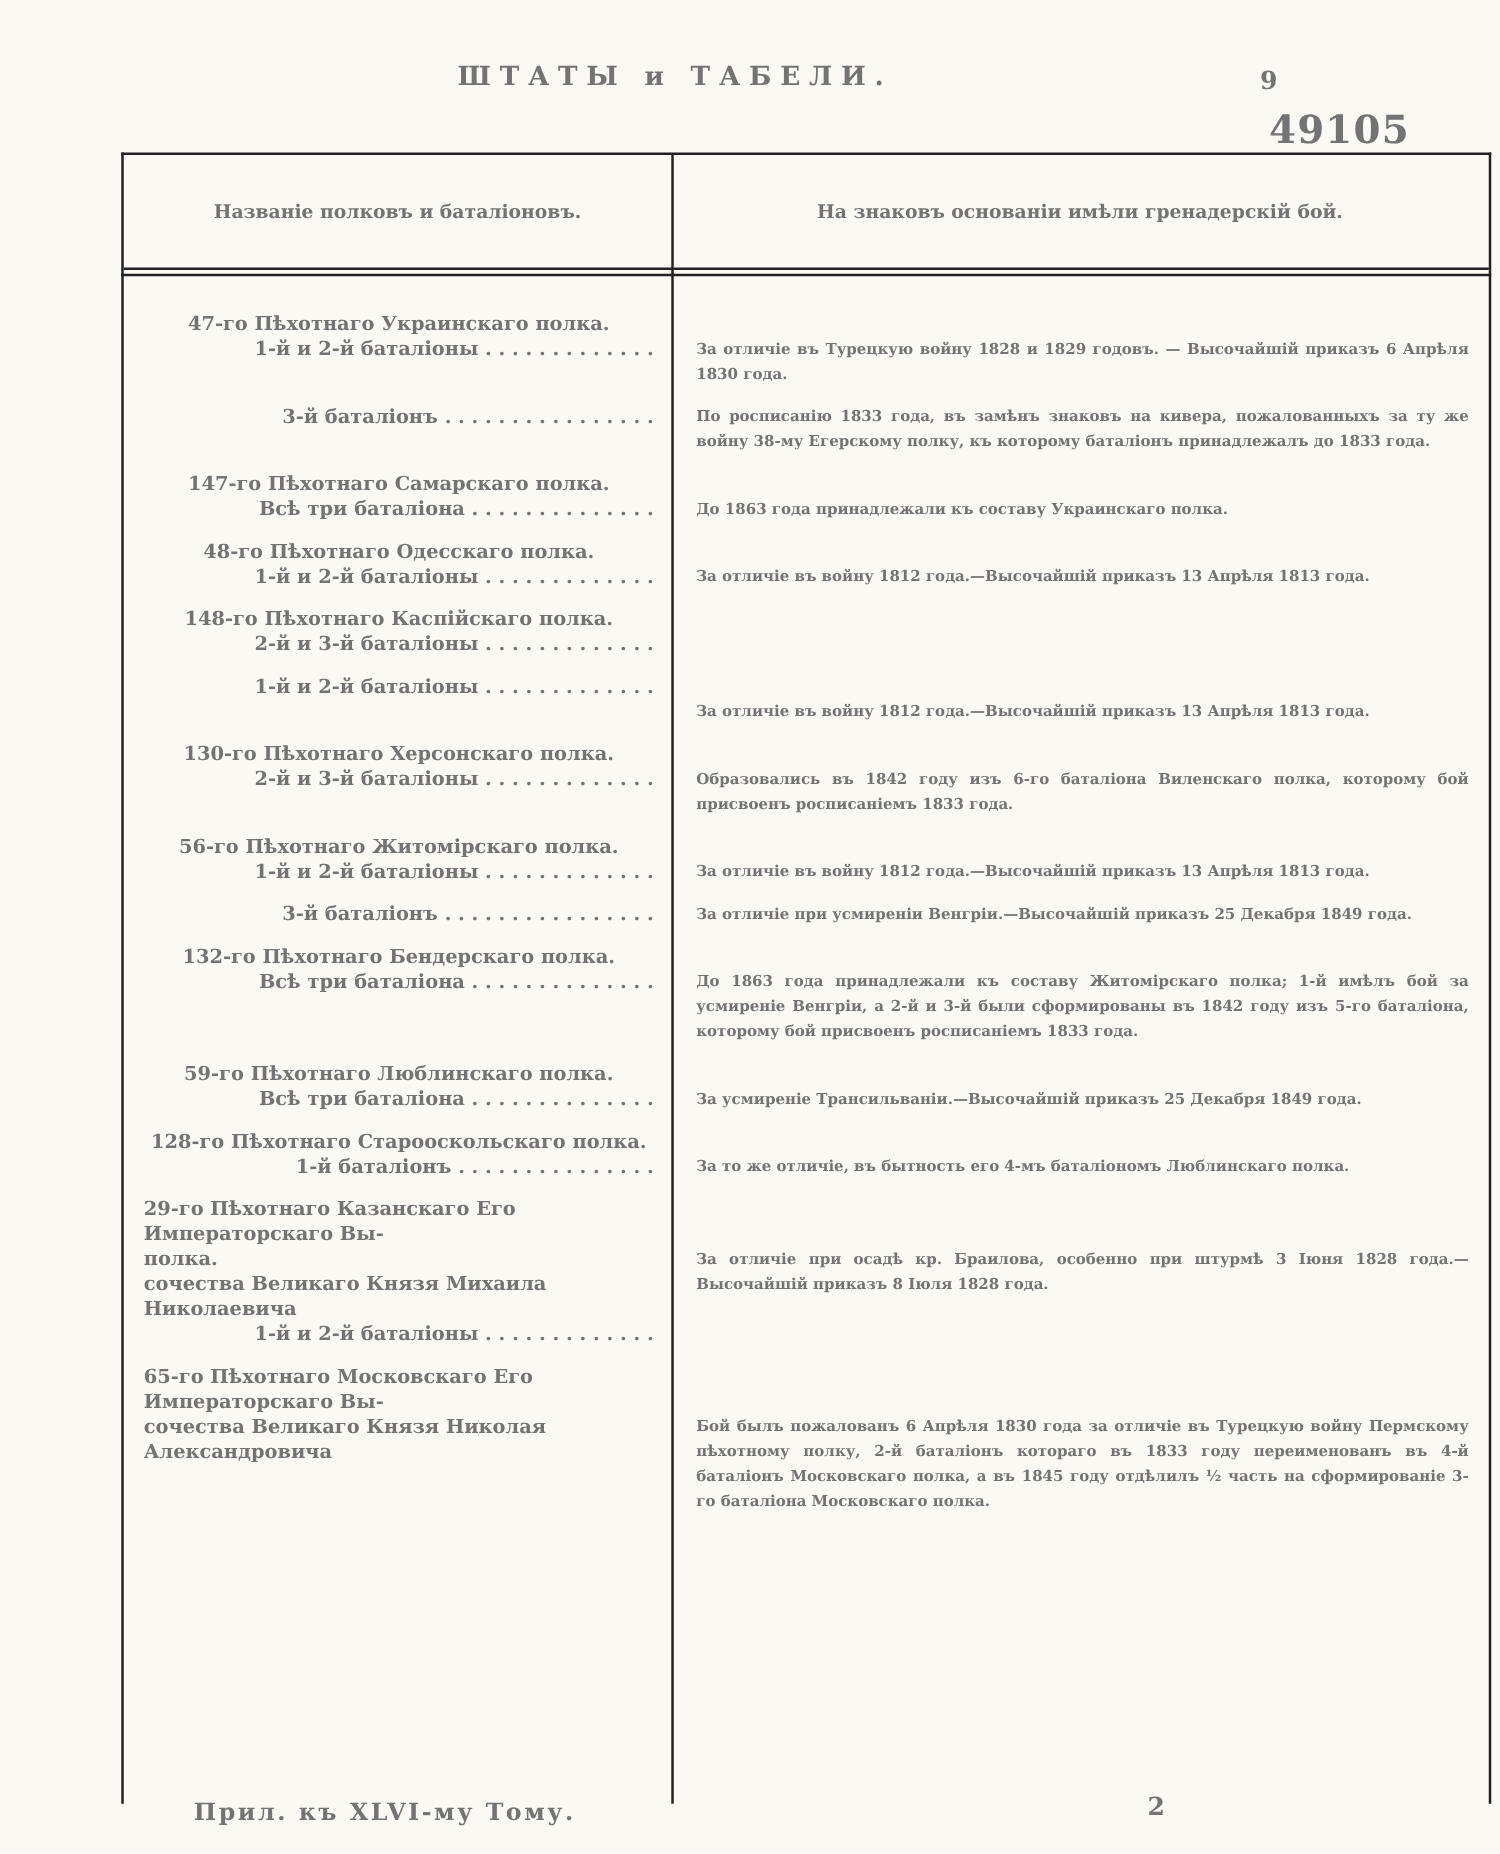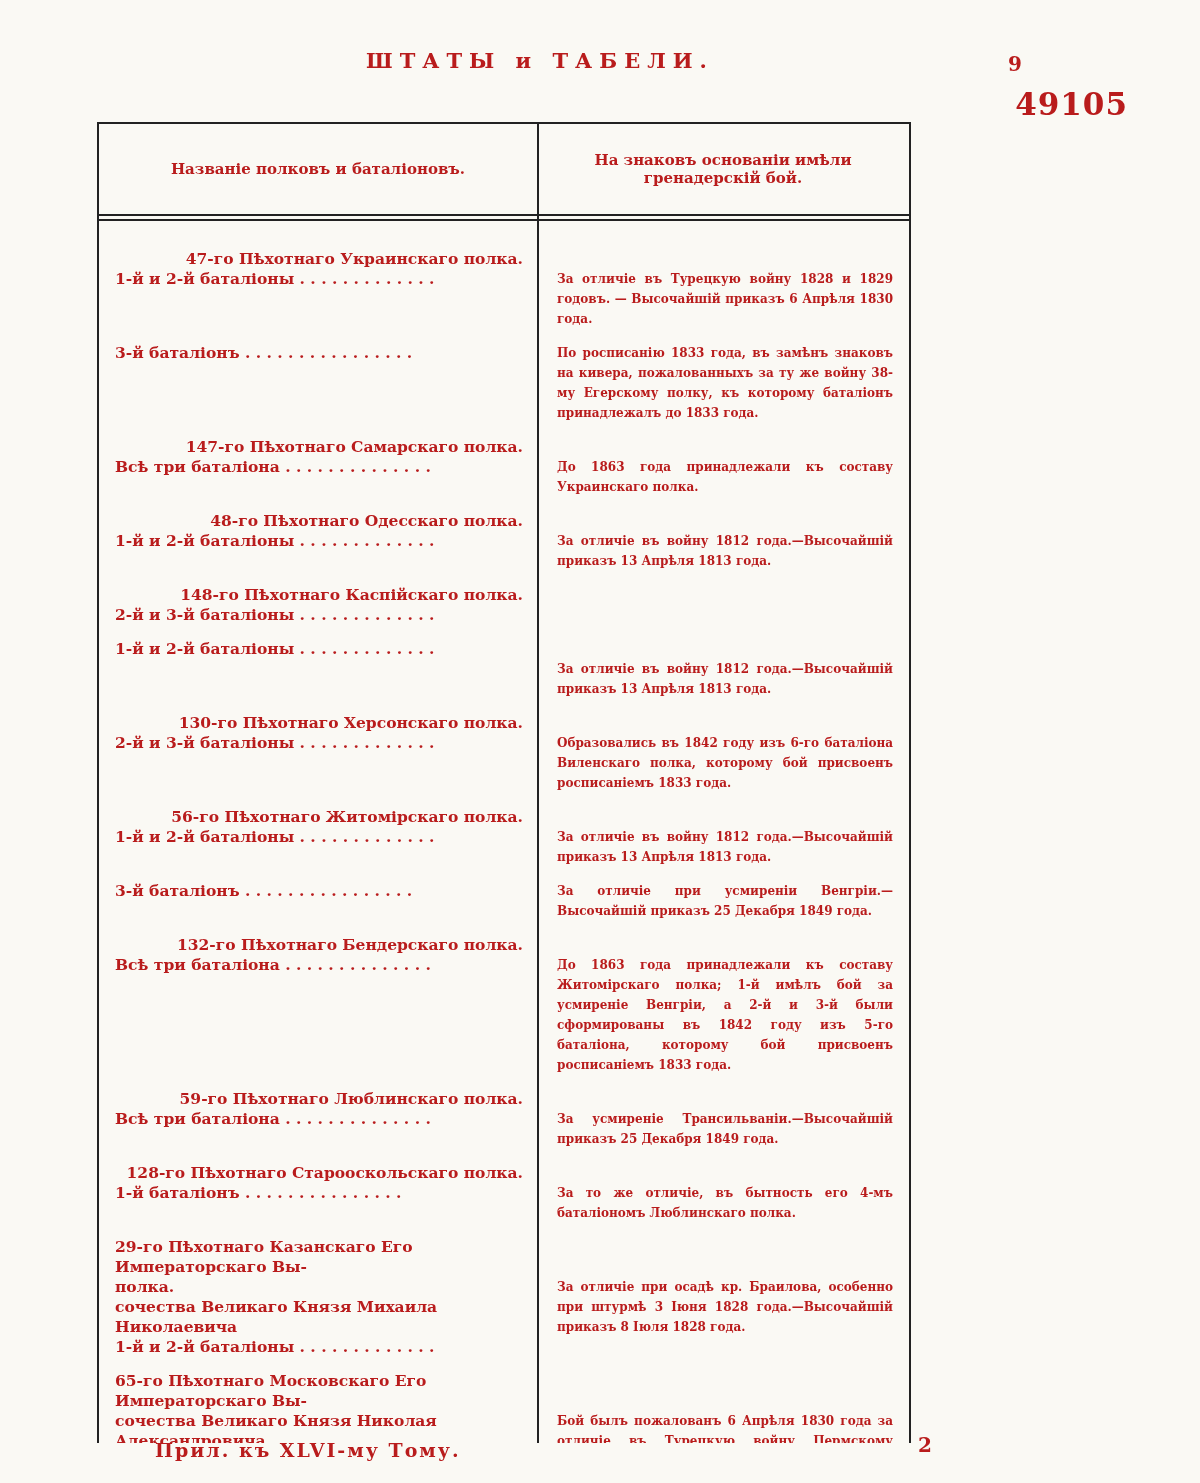--- a/index.html
+++ b/index.html
@@ -1,38 +1,38 @@
 <!DOCTYPE html>
 <html><head>
 <meta charset="utf-8">
 <style>
   html,body{margin:0;padding:0;}
   .page{
     position:relative;
     width:1200px;height:1483px;
     background:#faf9f4;
-    color:#b91c1c;
+    color:#737373;
     font-family:"DejaVu Serif", serif;
     overflow:hidden;
   }
   .title{
     position:absolute;top:48px;left:0;right:120px;
     text-align:center;
     font-size:21px;font-weight:bold;letter-spacing:7px;
   }
   .page-num{
     position:absolute;top:52px;right:178px;
     font-size:20px;font-weight:bold;
   }
   .doc-num{
     position:absolute;top:86px;right:72px;
     font-size:31px;font-weight:bold;letter-spacing:1px;
   }
   .table{
-    position:absolute;top:122px;left:97px;width:814px;bottom:40px;
+    position:absolute;top:122px;left:97px;width:1096px;bottom:40px;
     border:2px solid #222;border-bottom:none;
     box-sizing:border-box;
     display:flex;flex-direction:column;
   }
   
   .table::before{
     content:"";position:absolute;top:0;bottom:0;left:438px;width:2px;background:#222;
   }
   .thead{
     position:relative;
@@ -56,26 +56,26 @@
   .cell{box-sizing:border-box;}
   .cell-left{
     width:438px;flex:0 0 auto;
     padding:0 14px 14px 16px;
   }
   .cell-right{
     flex:1;
     padding:0 16px 14px 20px;
   }
   .rname{
-    text-align:right;font-weight:bold;
+    text-align:center;font-weight:bold;
     font-size:15.5px;line-height:20px;
   }
   .rname.multi{text-align:left;}
   .battalion{
-    text-align:left;font-weight:bold;
+    text-align:right;font-weight:bold;
     font-size:15.5px;line-height:20px;
     white-space:nowrap;
   }
   .basis{
     font-weight:bold;font-size:12px;line-height:20px;
     text-align:justify;
   }
   .footer-left{
     position:absolute;left:155px;bottom:22px;
     font-size:19px;font-weight:bold;letter-spacing:2px;

